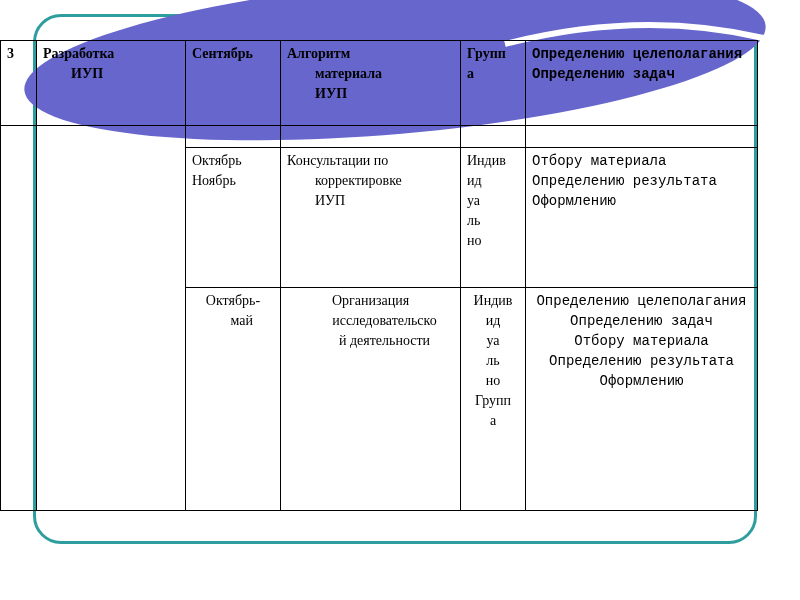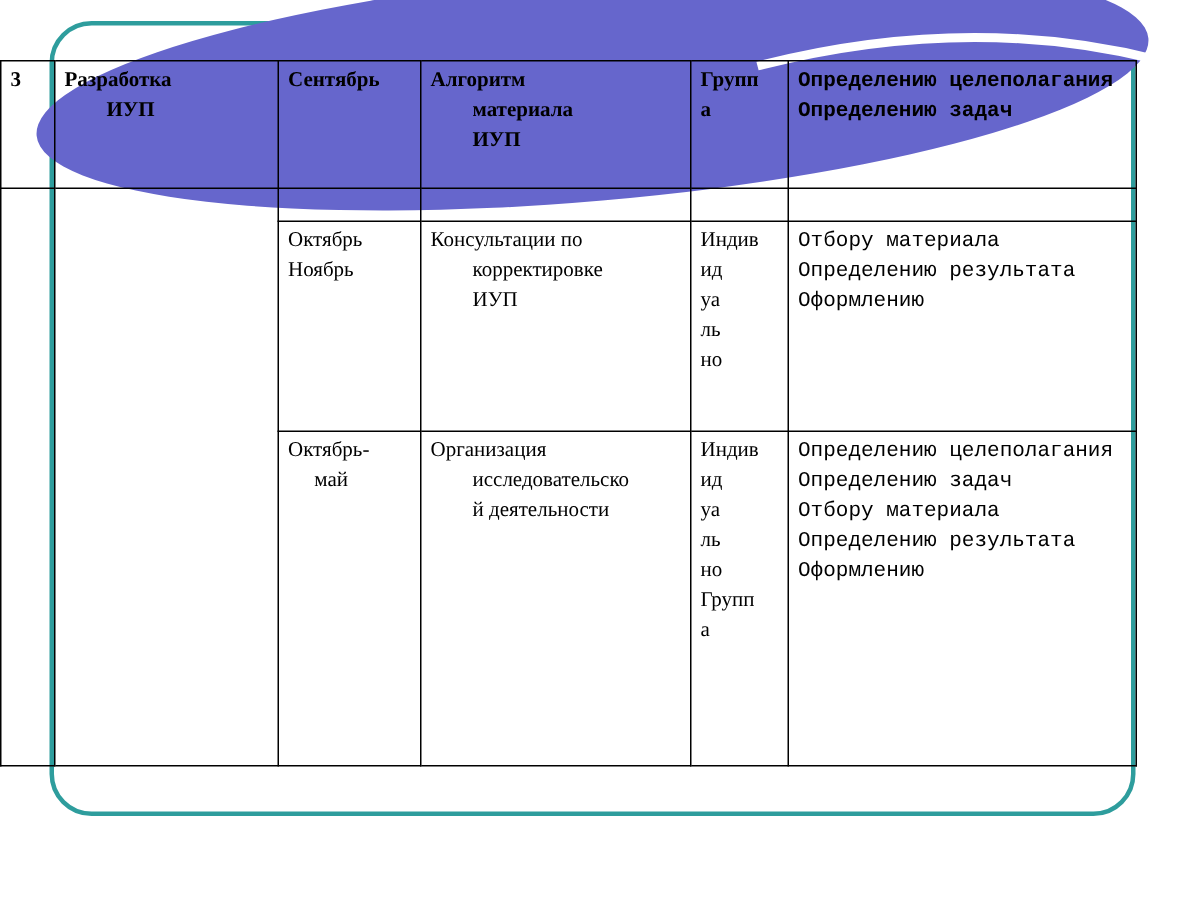--- a/index.html
+++ b/index.html
@@ -21,21 +21,21 @@
     font-size:14px;line-height:20px;background:transparent;
   }
   td.hdr{background:#6666CC;font-weight:bold;font-size:15px;}
   td.small{font-size:12.5px;line-height:16px;font-family:Liberation Mono, monospace;}
   td.num{font-size:27px;font-weight:bold;padding-top:8px;padding-left:5px;line-height:1.1;}
   td.whitebg{background:#ffffff;}
   .pw{white-space:pre-wrap;}
   tr.row-hdr{height:85px;}
   tr.row-spacer{height:22px;}
   tr.row-a{height:140px;padding-left:44px;}
-  tr.row-b{height:223px;}
+  tr.row-b{height:223px;text-align:center;}
 </style>
 </head>
 <body>
 
 <div class="slide">
 
   <div class="frame"></div>
 
   <svg class="swoosh" width="800" height="160" viewBox="0 0 800 160">
     <ellipse cx="395" cy="58" rx="372" ry="76" fill="#6666CC" transform="rotate(-5 395 58)"></ellipse>

